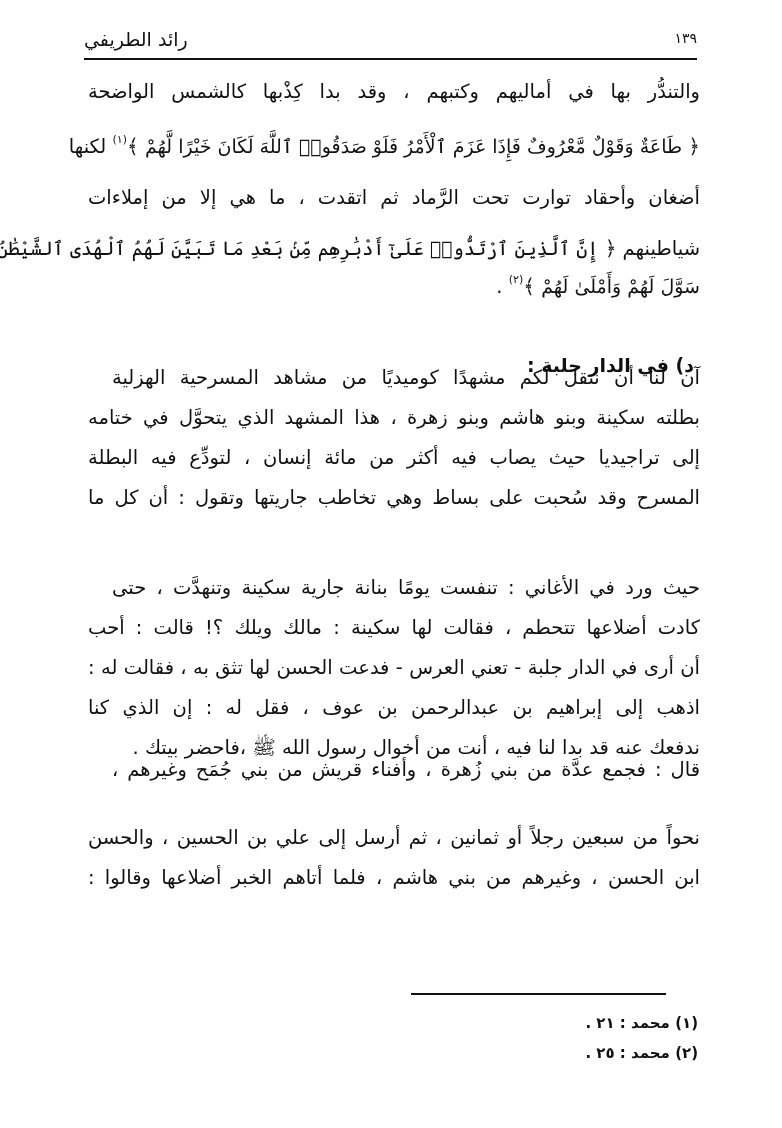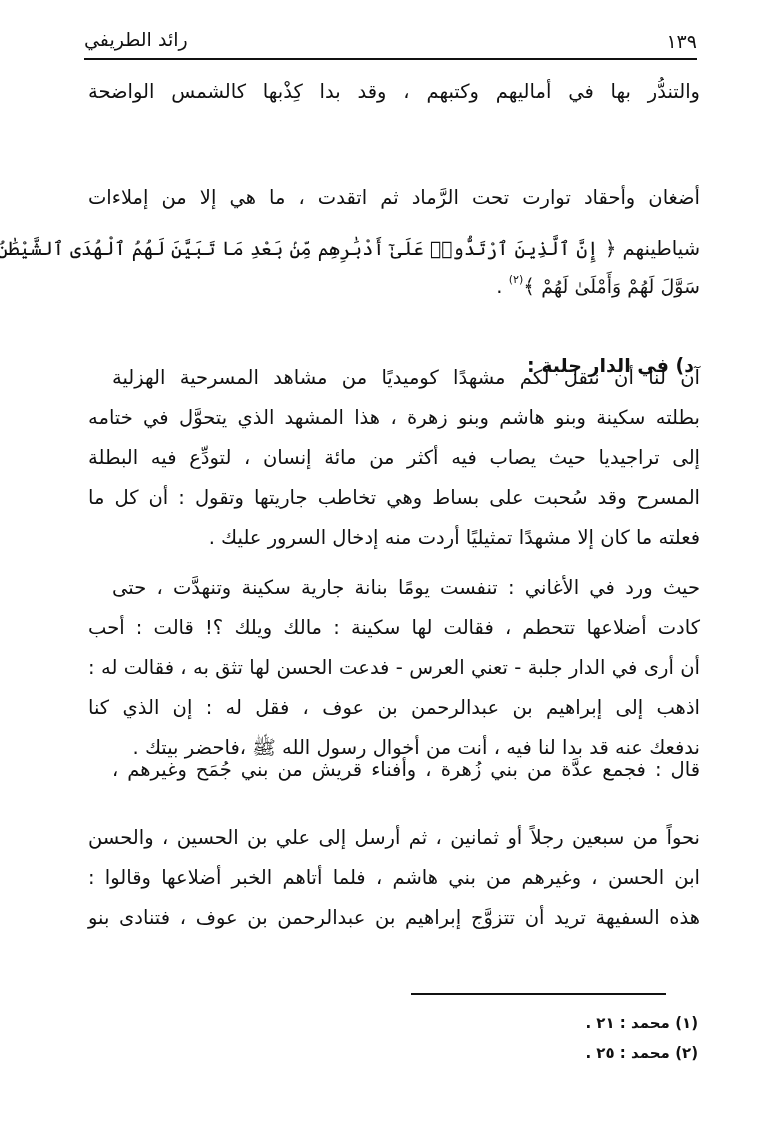--- a/index.html
+++ b/index.html
@@ -25,21 +25,21 @@
       left: 84px;
       top: 26px;
       width: 613px;
       height: 32px;
       border-bottom: 2px solid #111;
     }
     .page-number {
       position: absolute;
       right: 0;
       top: 4px;
-      font-size: 19px;
+      font-size: 14px;
       font-family: "DejaVu Sans", sans-serif;
       direction: rtl;
     }
     .author {
       position: absolute;
       left: 0;
       top: 2px;
       font-size: 19px;
       font-family: "DejaVu Sans", sans-serif;
       direction: rtl;
@@ -109,20 +109,26 @@
 
   <div class="running-head">
     <span class="page-number">١٣٩</span>
     <span class="author">رائد الطريفي</span>
   </div>
 
   <div class="line" style="top:72px;">
     <span>والتندُّر بها في أماليهم وكتبهم ، وقد بدا كِذْبها كالشمس الواضحة</span>
   </div>
 
+  <div class="line" style="top:126px;">
+    <span class="bracket">﴿</span>
+    <span class="verse">طَاعَةٌ وَقَوْلٌ مَّعْرُوفٌ فَإِذَا عَزَمَ ٱلْأَمْرُ فَلَوْ صَدَقُوا۟ ٱللَّهَ لَكَانَ خَيْرًا لَّهُمْ</span>
+    <span class="bracket">﴾</span><sup class="fn">(١)</sup>
+    <span>لكنها</span>
+  </div>
 
   <div class="line" style="top:178px;">
     <span>أضغان وأحقاد توارت تحت الرَّماد ثم اتقدت ، ما هي إلا من إملاءات</span>
   </div>
 
   <div class="line" style="top:228px;">
     <span>شياطينهم</span>
     <span class="bracket">﴿</span>
     <span class="verse">إِنَّ ٱلَّذِينَ ٱرْتَدُّوا۟ عَلَىٰٓ أَدْبَٰرِهِم مِّنۢ بَعْدِ مَا تَبَيَّنَ لَهُمُ ٱلْهُدَى ٱلشَّيْطَٰنُ</span>
   </div>
@@ -140,23 +146,20 @@
   </div>
   <div class="line" style="top:398px;">
     <span>بطلته سكينة وبنو هاشم وبنو زهرة ، هذا المشهد الذي يتحوَّل في ختامه</span>
   </div>
   <div class="line" style="top:438px;">
     <span>إلى تراجيديا حيث يصاب فيه أكثر من مائة إنسان ، لتودِّع فيه البطلة</span>
   </div>
   <div class="line" style="top:478px;">
     <span>المسرح وقد سُحبت على بساط وهي تخاطب جاريتها وتقول : أن كل ما</span>
   </div>
-  <div class="line last" style="top:518px;">
-    <span>فعلته ما كان إلا مشهدًا تمثيليًا أردت منه إدخال السرور عليك .</span>
-  </div>
 
   <div class="line indent" style="top:568px;">
     <span>حيث ورد في الأغاني : تنفست يومًا بنانة جارية سكينة وتنهدَّت ، حتى</span>
   </div>
   <div class="line" style="top:608px;">
     <span>كادت أضلاعها تتحطم ، فقالت لها سكينة : مالك ويلك ؟! قالت : أحب</span>
   </div>
   <div class="line" style="top:648px;">
     <span>أن أرى في الدار جلبة - تعني العرس - فدعت الحسن لها تثق به ، فقالت له :</span>
   </div>
@@ -169,23 +172,20 @@
 
   <div class="line indent" style="top:750px;margin-left:12px;">
     <span>قال : فجمع عدَّة من بني زُهرة ، وأفناء قريش من بني جُمَح وغيرهم ،</span>
   </div>
   <div class="line" style="top:818px;">
     <span>نحواً من سبعين رجلاً أو ثمانين ، ثم أرسل إلى علي بن الحسين ، والحسن</span>
   </div>
   <div class="line" style="top:858px;">
     <span>ابن الحسن ، وغيرهم من بني هاشم ، فلما أتاهم الخبر أضلاعها وقالوا :</span>
   </div>
-  <div class="line" style="top:898px;">
-    <span>هذه السفيهة تريد أن تتزوَّج إبراهيم بن عبدالرحمن بن عوف ، فتنادى بنو</span>
-  </div>
 
   <div class="fn-rule"></div>
 
   <div class="footnote" style="top:1014px;margin-left:45px;">
     <span>(١)</span>
     <span>محمد : ٢١ .</span>
   </div>
   <div class="footnote" style="top:1044px;text-align:right;">
     <span>(٢)</span>
     <span>محمد : ٢٥ .</span>

